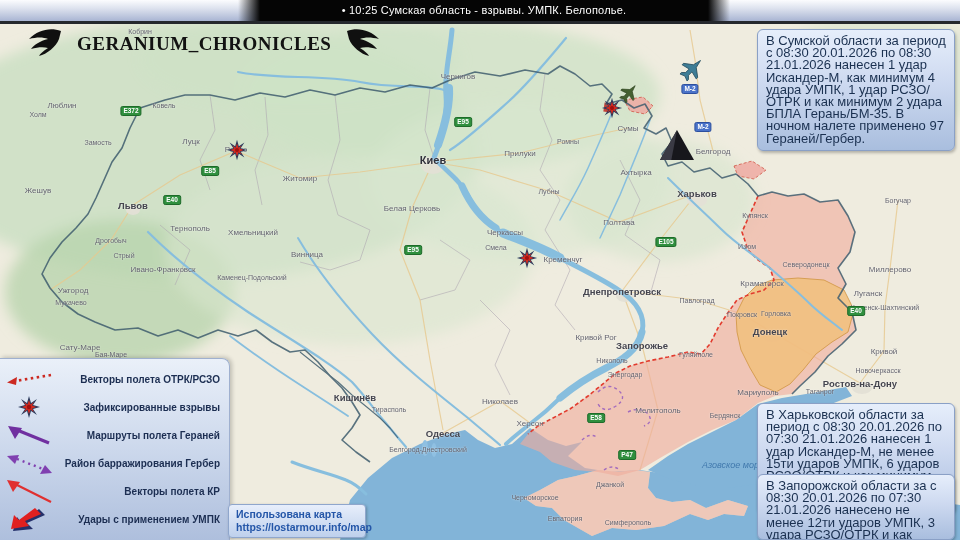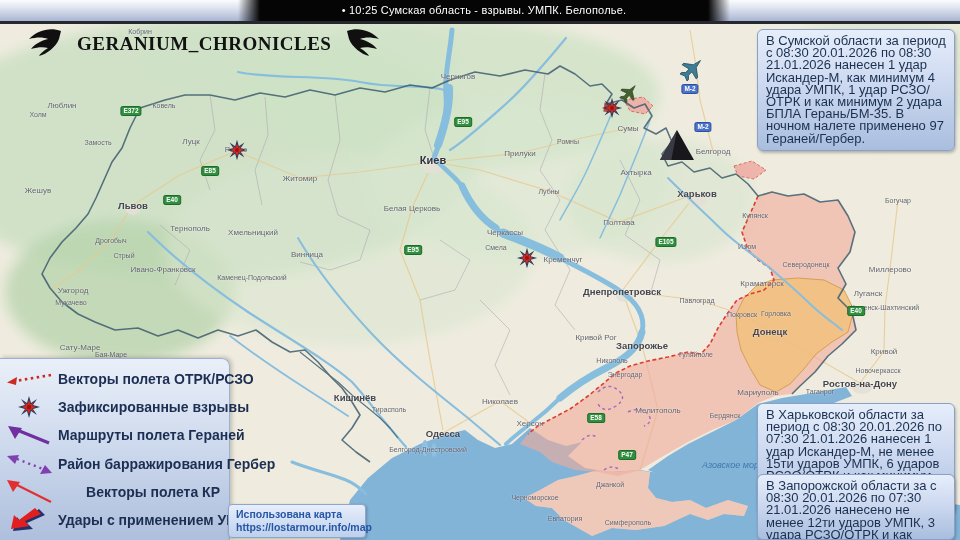--- a/index.html
+++ b/index.html
@@ -41,21 +41,21 @@
   #infobox-3{top:474px;height:66px;overflow:hidden;}
   
   #legend{position:absolute;left:0;top:358px;width:230px;height:182px;
     background:linear-gradient(180deg,#eaf0f9 0%,#ccd8ec 50%,#aebfdd 100%);
     border-radius:0 8px 0 0;border-top:1px solid #9fb0cf;border-right:1px solid #9fb0cf;
     box-shadow:2px -1px 4px rgba(0,0,0,.2);z-index:30;
     display:flex;flex-direction:column;justify-content:space-around;padding:6px 0;box-sizing:border-box;}
   .legend-row{display:flex;align-items:center;height:27px;}
   .legend-icon{width:58px;flex:0 0 58px;display:flex;justify-content:center;align-items:center;}
   .legend-label{flex:1;text-align:right;padding-right:9px;color:#1c2e52;
-                font-size:14px;font-weight:700;white-space:nowrap;}
+                font-size:10px;font-weight:700;white-space:nowrap;}
   
   #attribution{position:absolute;left:228px;top:504px;width:138px;box-sizing:border-box;
     padding:3px 7px;border-radius:4px;border:1px solid #8fa6cc;
     background:linear-gradient(180deg,#e7eefb 0%,#bed0ec 100%);
     color:#2456a8;font-size:10.5px;line-height:13px;font-weight:600;z-index:30;
     box-shadow:1px 1px 3px rgba(0,0,0,.25);}
 </style>
 </head>
 <body>
 

